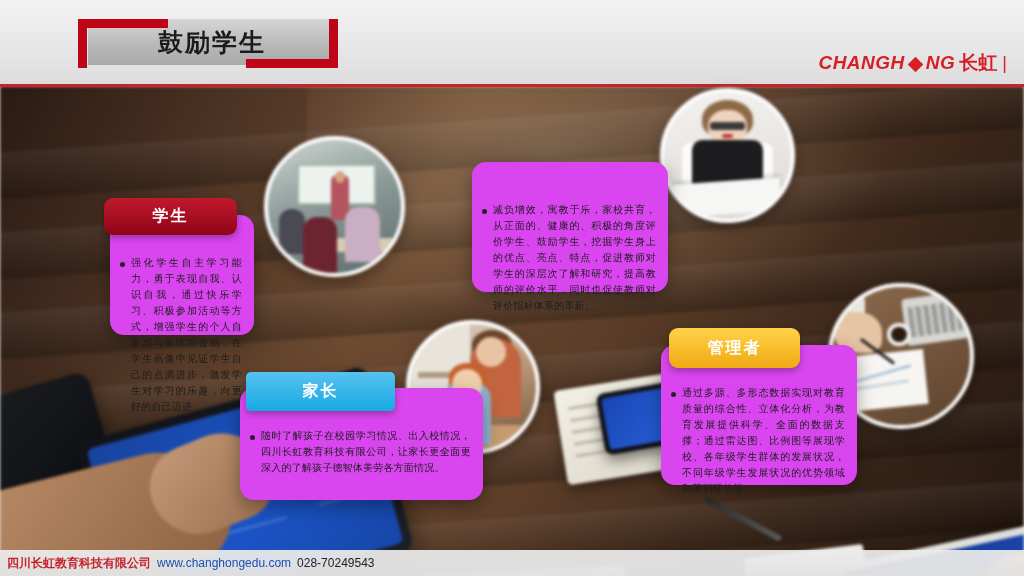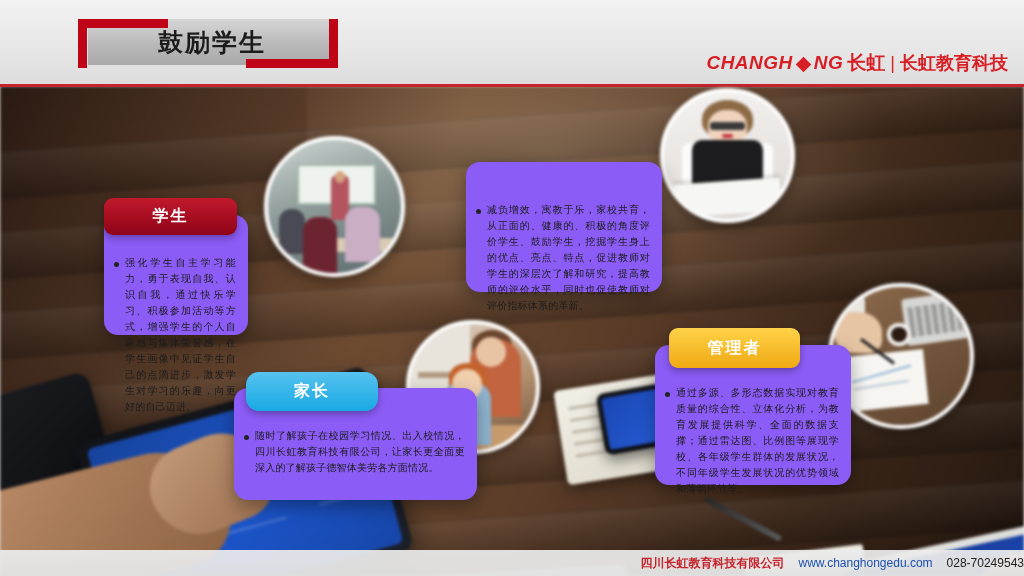--- a/index.html
+++ b/index.html
@@ -87,38 +87,38 @@
       letter-spacing:2px;}
   .logo{position:absolute;right:16px;top:50px;display:flex;align-items:center;gap:4px;}
   .logo-en{color:#d81f26;font-size:19px;font-weight:700;letter-spacing:.5px;font-style:italic;}
   .logo-cn{color:#d81f26;font-size:19px;font-weight:700;}
   .logo-div{color:#d81f26;font-size:18px;font-weight:400;margin:0 1px;}
   .logo-sub{color:#d81f26;font-size:18px;font-weight:700;}
   .logo-dia{display:inline-block;width:11px;height:11px;background:#d81f26;
       transform:rotate(45deg);margin:0 1px;position:relative;top:1px;}
 
   
-  .card{position:absolute;background:#8b5cf6;border-radius:14px;
-      box-shadow:0 6px 18px rgba(0,0,0,.35);}
+  .card{position:absolute;background:#d946ef;border-radius:14px;
+      box-shadow:0 6px 18px rgba(0,0,0,.35);margin-left:6px;}
   .card-body{position:absolute;left:0;right:0;top:34px;bottom:0;padding:6px 12px 8px 10px;}
   .bullet-row{display:flex;gap:6px;}
   .dot{flex:0 0 auto;width:5px;height:5px;border-radius:50%;background:#222;margin-top:7px;}
   .bd{font-size:10px;line-height:16px;color:#1c1c1c;text-align:justify;letter-spacing:.2px;}
   .badge{position:absolute;display:flex;align-items:center;justify-content:center;
       color:#fff;font-size:16px;font-weight:700;letter-spacing:2px;border-radius:10px;
       box-shadow:0 3px 7px rgba(0,0,0,.3);}
 
   #card-student{left:104px;top:215px;width:144px;height:120px;}
   #badge-student{left:104px;top:198px;width:133px;height:37px;border-radius:9px;
       background:linear-gradient(180deg,#c2192c,#8e0318);}
   #card-teacher{left:466px;top:162px;width:196px;height:130px;}
   #badge-teacher{left:479px;top:145px;width:124px;height:38px;border-radius:12px;
       background:linear-gradient(180deg,#2fd8a6,#17b98c);}
   #card-parent{left:234px;top:388px;width:243px;height:112px;}
-  #badge-parent{left:246px;top:372px;width:132px;height:39px;border-radius:13px;
+  #badge-parent{left:246px;top:372px;width:149px;height:39px;border-radius:5px;
       background:linear-gradient(180deg,#56c2ef,#18a9e3);}
   #card-manager{left:655px;top:345px;width:196px;height:140px;}
   #badge-manager{left:669px;top:328px;width:131px;height:40px;border-radius:9px;
       background:linear-gradient(180deg,#ffd248,#f0a913);}
 
   
   .photo{position:absolute;border-radius:50%;overflow:hidden;border:4px solid #fff;
       box-shadow:0 5px 14px rgba(0,0,0,.35);}
   #photo-student{left:264px;top:136px;width:133px;height:133px;
       background:linear-gradient(160deg,#cfd7d4,#8c9a98 45%,#5d6b6d);}
@@ -170,21 +170,21 @@
   .mg-chart{left:10%;top:48%;width:58%;height:40%;background:#f6f5f1;transform:rotate(-6deg);}
   .mg-line{left:14%;top:62%;width:44%;height:2px;background:#8cb2d8;transform:rotate(-16deg);}
   .mg-line2{left:16%;top:70%;width:40%;height:2px;background:#b9c7d4;transform:rotate(-9deg);}
   .mg-hand{left:2%;top:18%;width:34%;height:30%;border-radius:40% 50% 30% 40%;background:#e6c5a4;}
   .mg-sleeve{left:-6%;top:6%;width:30%;height:26%;background:#e9e7e2;border-radius:6px;}
   .mg-pen{left:18%;top:46%;width:30%;height:3px;background:#222;transform:rotate(36deg);}
 
   
   .footer{position:absolute;left:0;bottom:0;width:1024px;height:26px;
       background:linear-gradient(180deg,rgba(236,236,236,.93),rgba(226,226,226,.97));
-      display:flex;align-items:center;gap:14px;padding-left:7px;box-sizing:border-box;justify-content:flex-end;}
+      display:flex;align-items:center;gap:6px;padding-left:7px;box-sizing:border-box;}
   .f-company{color:#c6232d;font-size:12px;font-weight:700;}
   .f-url{color:#1b4fb0;font-size:12px;}
   .f-tel{color:#222;font-size:12px;}
 </style>
 </head>
 <body>
 
 <div class="slide">
 
   <div class="bg blur-all">
@@ -240,21 +240,20 @@
       <div class="brk brk-br-v"></div>
       <div class="title-txt">鼓励学生</div>
     </div>
 
     <div class="logo">
       <span class="logo-en">CHANGH</span>
       <span class="logo-dia"></span>
       <span class="logo-en">NG</span>
       <span class="logo-cn">长虹</span>
       <span class="logo-div">|</span>
-      <span class="logo-sub">长虹教育科技</span>
     </div>
   </div>
   <div class="header-rule"></div>
 
   <div class="photo blur-all" id="photo-student">
     <div class="ph-el cl-desk"></div>
     <div class="ph-el cl-board"></div>
     <div class="ph-el cl-teacher"></div>
     <div class="ph-el cl-teacher-h"></div>
     <div class="ph-el cl-s1"></div>

